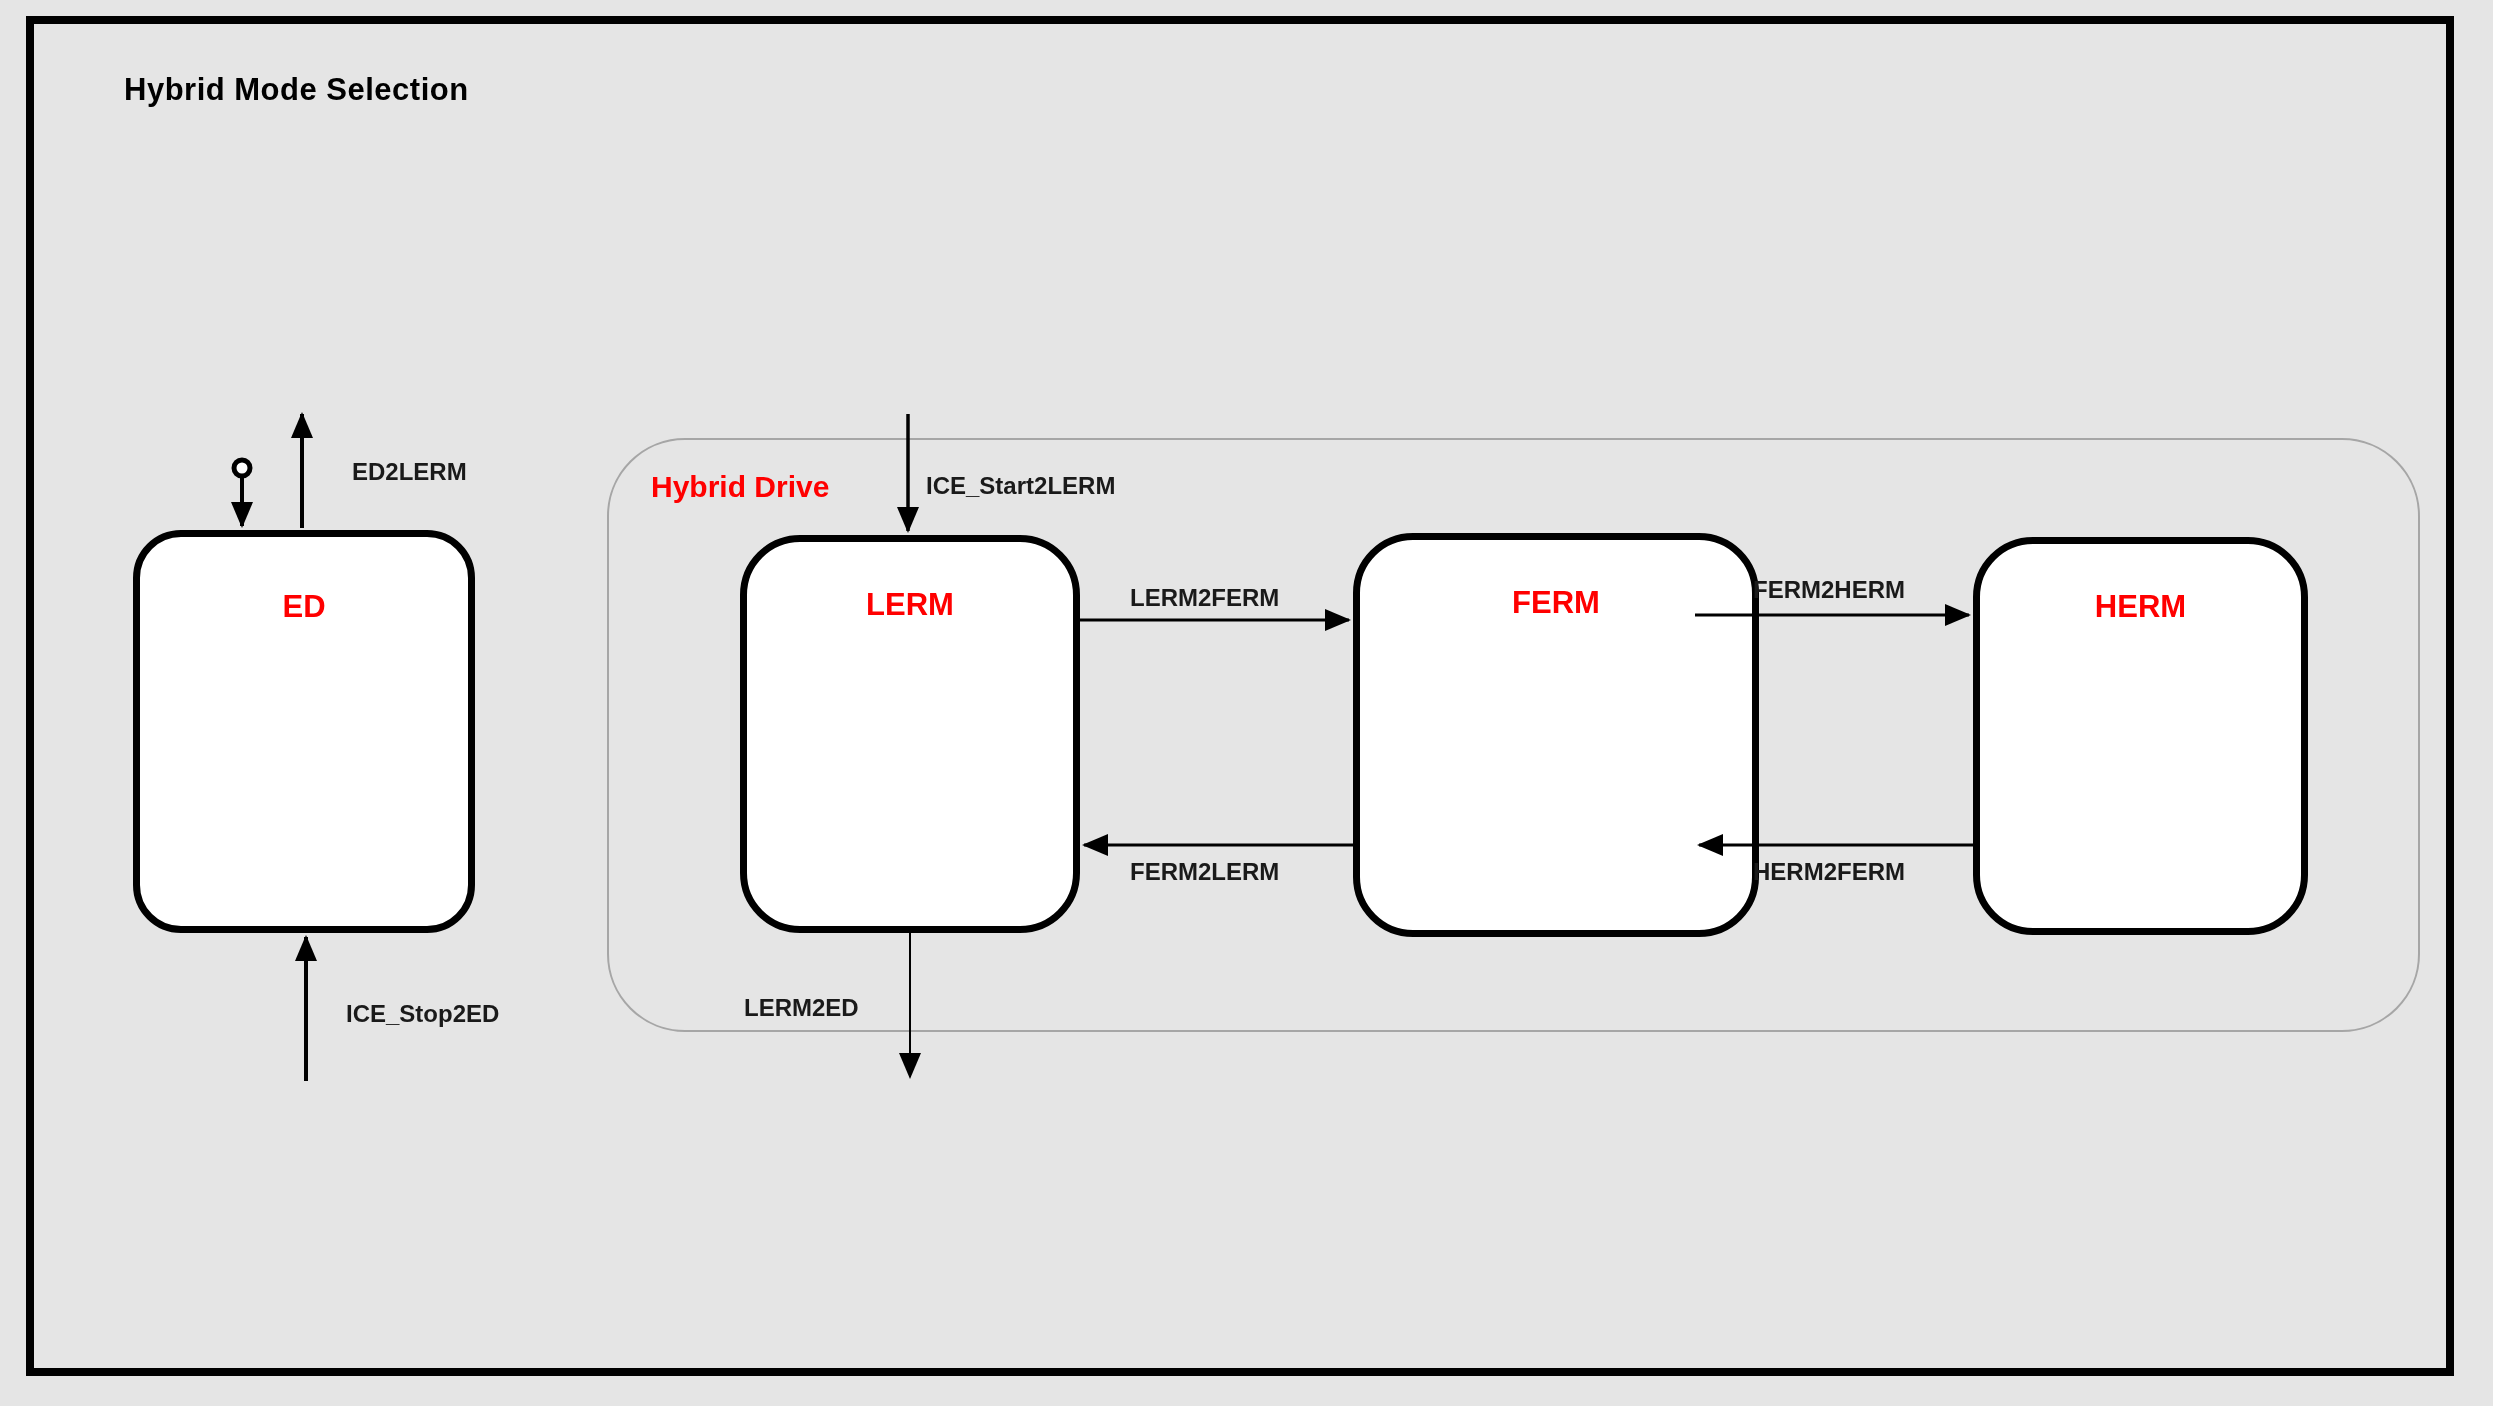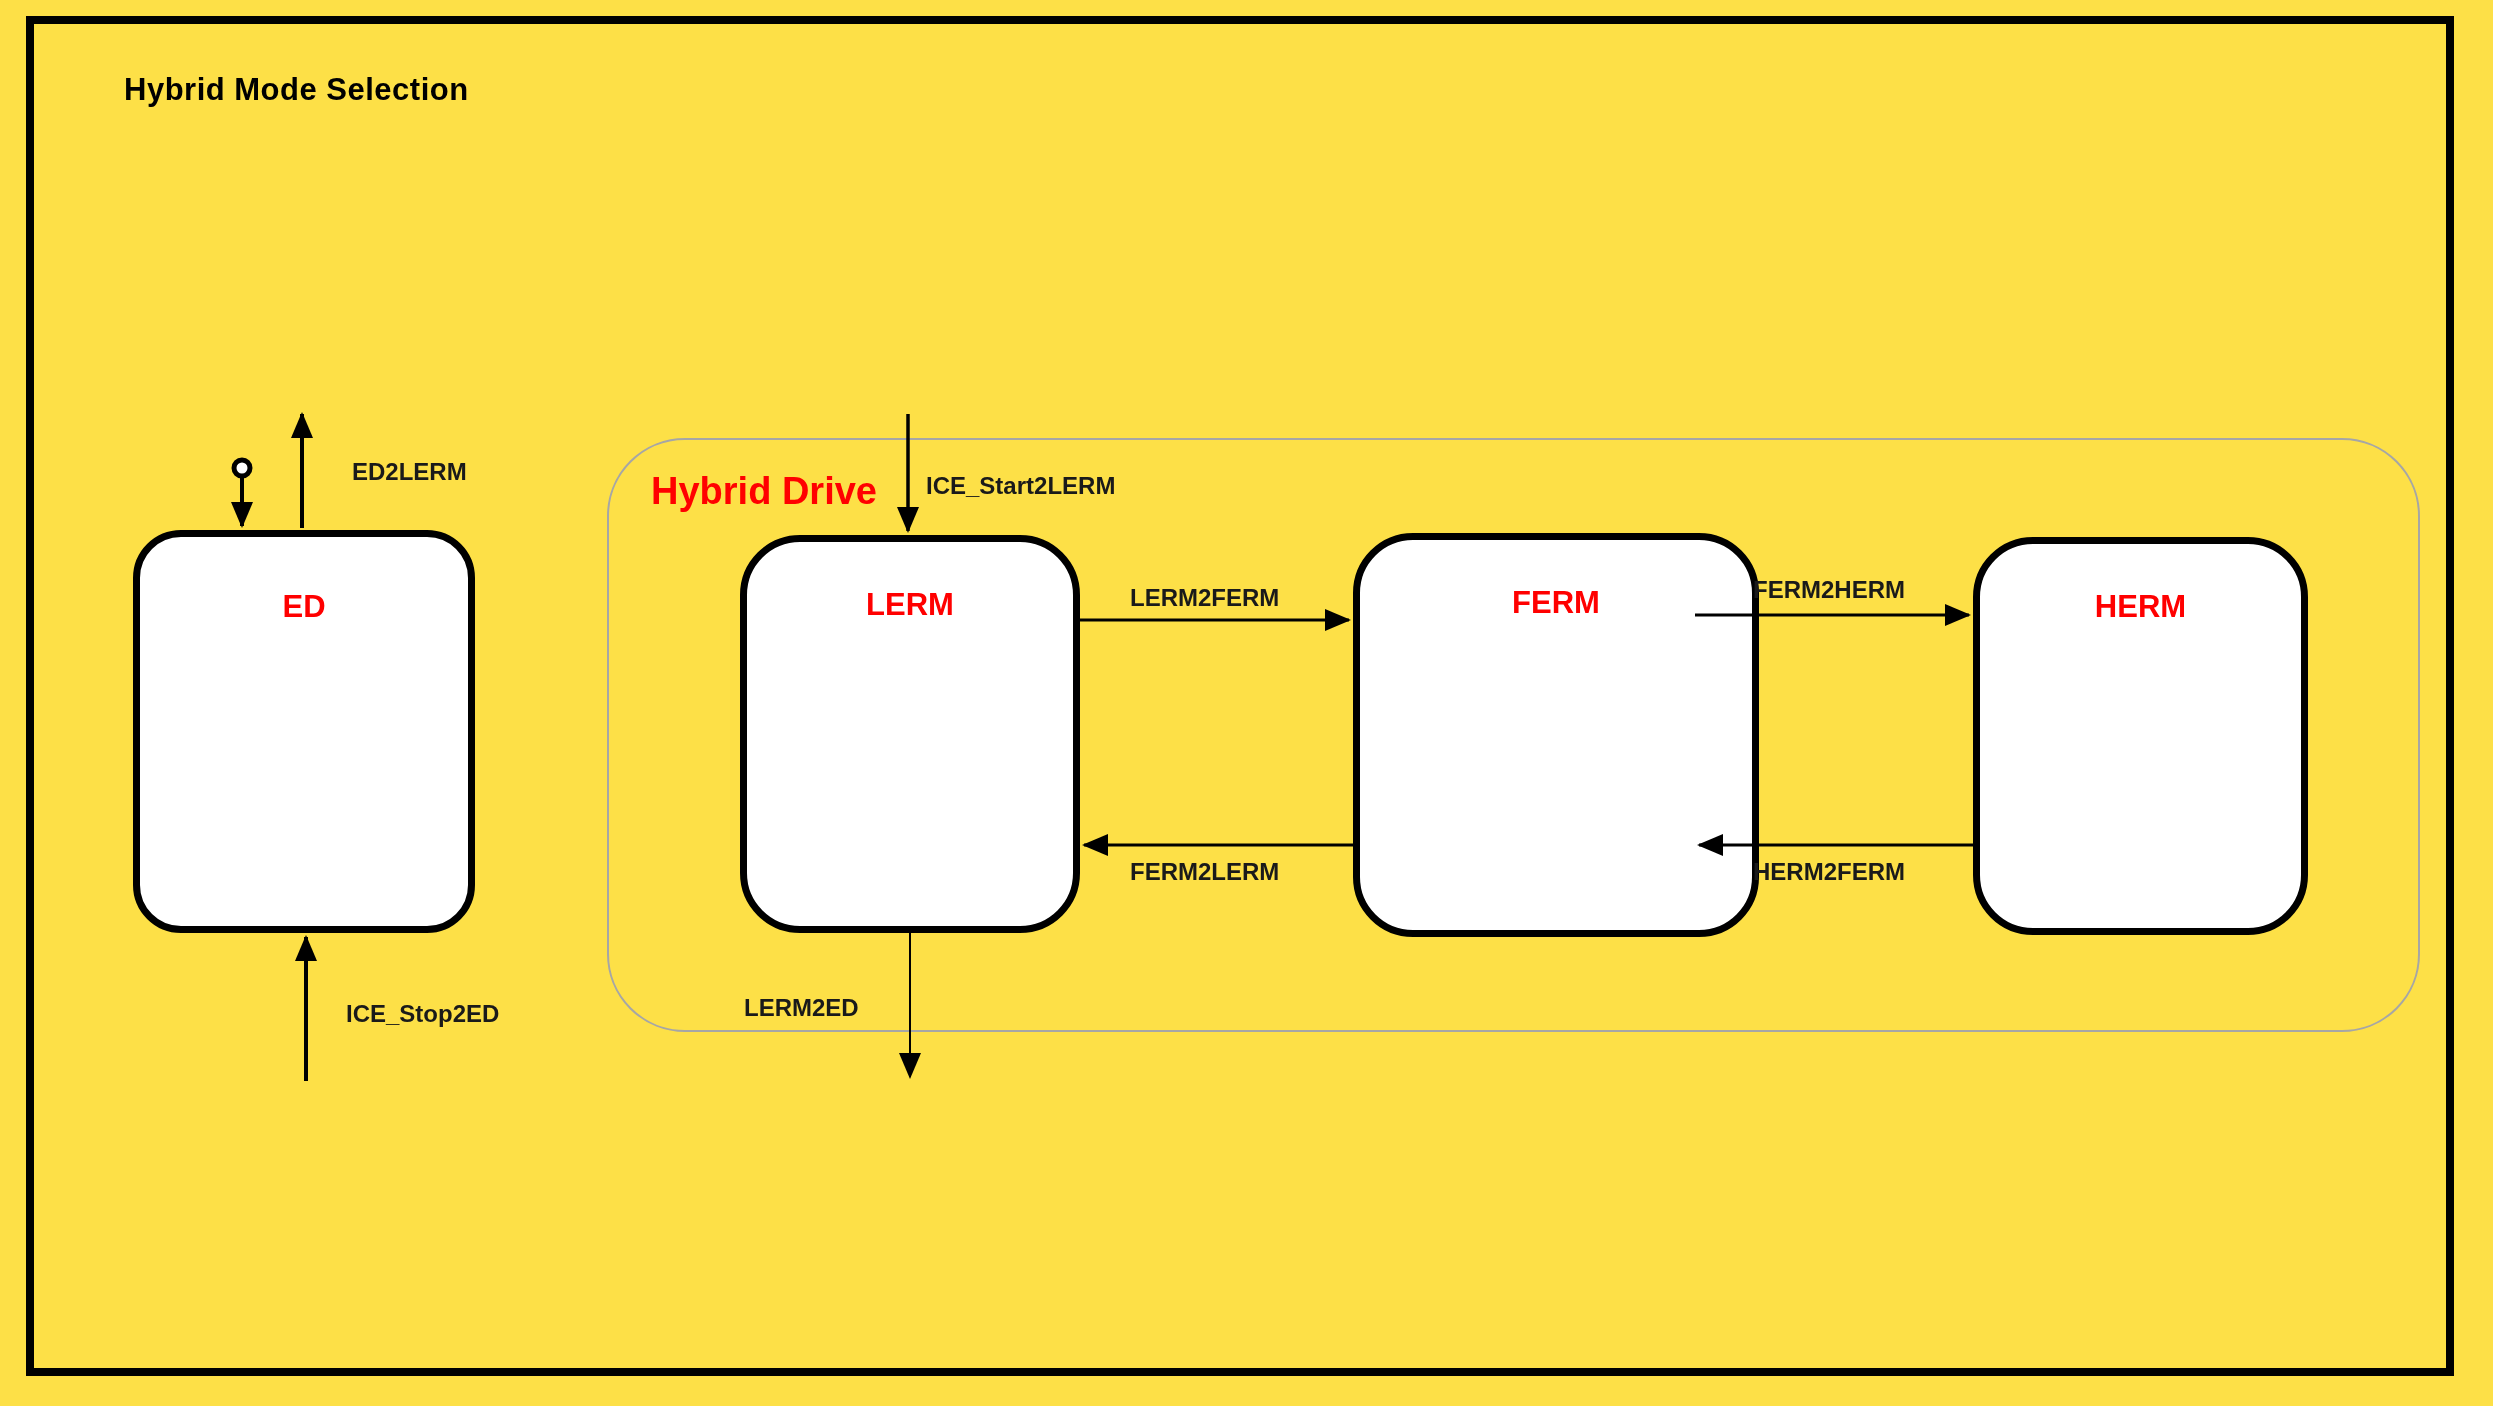--- a/index.html
+++ b/index.html
@@ -5,21 +5,21 @@
   html, body {
     margin: 0;
     padding: 0;
     background: #ffffff;
     font-family: "Liberation Sans", sans-serif;
   }
   .stage {
     position: relative;
     width: 2493px;
     height: 1406px;
-    background: #fde047;
+    background: #e5e5e5;
     overflow: hidden;
   }
   .outer-frame {
     position: absolute;
     left: 26px; top: 16px;
     width: 2428px; height: 1360px;
     border: 8px solid #000000;
     box-sizing: border-box;
   }
   .diagram-title {
@@ -54,21 +54,21 @@
 
   .hybrid-drive {
     position: absolute;
     left: 607px; top: 438px;
     width: 1813px; height: 594px;
     border: 2px solid #a6a6a6;
     border-radius: 78px;
     box-sizing: border-box;
     background: transparent;
   }
-  .hybrid-drive .state-label { position: absolute; left: 42px; top: 30px; font-size: 38px; }
+  .hybrid-drive .state-label { position: absolute; left: 42px; top: 30px; font-size: 30px; }
 
   .lerm { left: 740px;  top: 535px; width: 340px; height: 398px; border-radius: 60px; text-align: center; }
   .ferm { left: 1353px; top: 533px; width: 406px; height: 404px; border-radius: 60px; text-align: center; }
   .herm { left: 1973px; top: 537px; width: 335px; height: 398px; border-radius: 60px; text-align: center; }
   .lerm .state-label, .ferm .state-label, .herm .state-label { display: inline-block; margin-top: 45px; }
 
   .wires {
     position: absolute;
     left: 0; top: 0;
     width: 2493px; height: 1406px;

